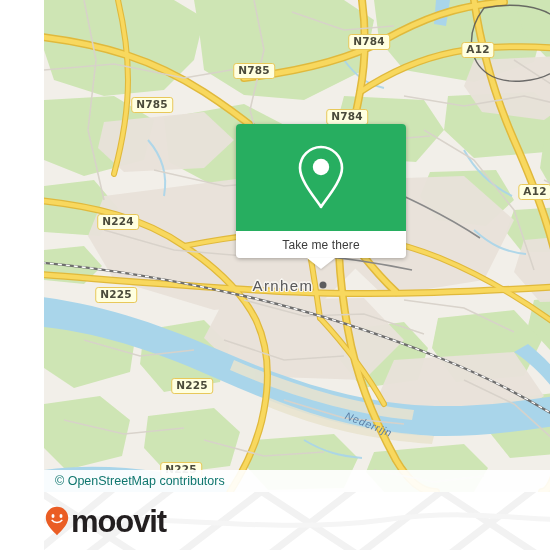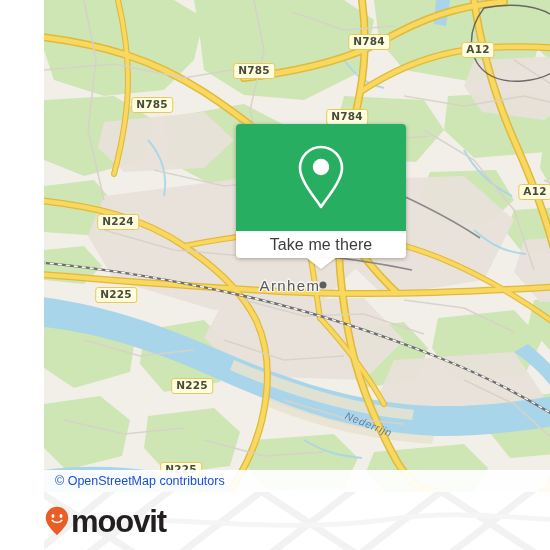--- a/index.html
+++ b/index.html
@@ -93,21 +93,21 @@
     height: 27px;
     background: #ffffff;
     border-radius: 0 0 4px 4px;
     display: flex;
     align-items: center;
     justify-content: center;
     position: relative;
   }
   #callout-foot .cta {
     color: #3c3c3c;
-    font-size: 16px;
+    font-size: 12px;
     letter-spacing: 0.1px;
   }
   #callout-tail {
     position: absolute;
     left: 50%; top: 100%;
     width: 0; height: 0;
     transform: translateX(-50%);
     border-left: 14px solid transparent;
     border-right: 14px solid transparent;
     border-top: 11px solid #ffffff;
@@ -118,21 +118,21 @@
   #attribution {
     position: absolute;
     left: 0; top: 470px;
     width: 550px; height: 22px;
     background: rgba(255,255,255,0.92);
     display: flex;
     align-items: center;
     z-index: 30;
   }
   #attribution span {
-    color: #1d4ed8;
+    color: #0f766e;
     font-size: 12.5px;
     padding-left: 11px;
   }
 
   
   #footer {
     position: absolute;
     left: 0; top: 492px;
     width: 550px; height: 58px;
     background: #ffffff;
@@ -318,21 +318,21 @@
     <div class="shield" style="left:108px; top:105px;">N785</div>
     <div class="shield" style="left:303px; top:117px;">N784</div>
     <div class="shield" style="left:532px; top:117px;">N785</div>
     <div class="shield" style="left:491px; top:192px;">A12</div>
     <div class="shield" style="left:74px;  top:222px;">N224</div>
     <div class="shield" style="left:545px; top:263px;">A12</div>
     <div class="shield" style="left:72px;  top:295px;">N225</div>
     <div class="shield" style="left:148px; top:386px;">N225</div>
     <div class="shield" style="left:137px; top:470px;">N225</div>
 
-    <div class="place-label" style="left:246px; top:285px;">Arnhem</div>
+    <div class="place-label" style="left:239px; top:285px;">Arnhem</div>
     <div class="city-dot" style="left:279px; top:285px;"></div>
 
     <div class="water-label" style="left:300px; top:418px; transform:rotate(22deg);">Nederrijn</div>
     <div class="water-label" style="left:520px; top:420px; transform:rotate(-68deg);">IJssel</div>
 
     <div id="callout">
       <div id="callout-head" style="background:#27ae60;">
         <svg width="56" height="70" viewBox="0 0 56 70">
           <path d="M28,4 C39.6,4 49,13.4 49,25 C49,38 33,56 28,64 C23,56 7,38 7,25 C7,13.4 16.4,4 28,4 Z" fill="none" stroke="#ffffff" stroke-width="2.6" stroke-linejoin="round"></path>
           <circle cx="28" cy="24" r="8.2" fill="#ffffff"></circle>

